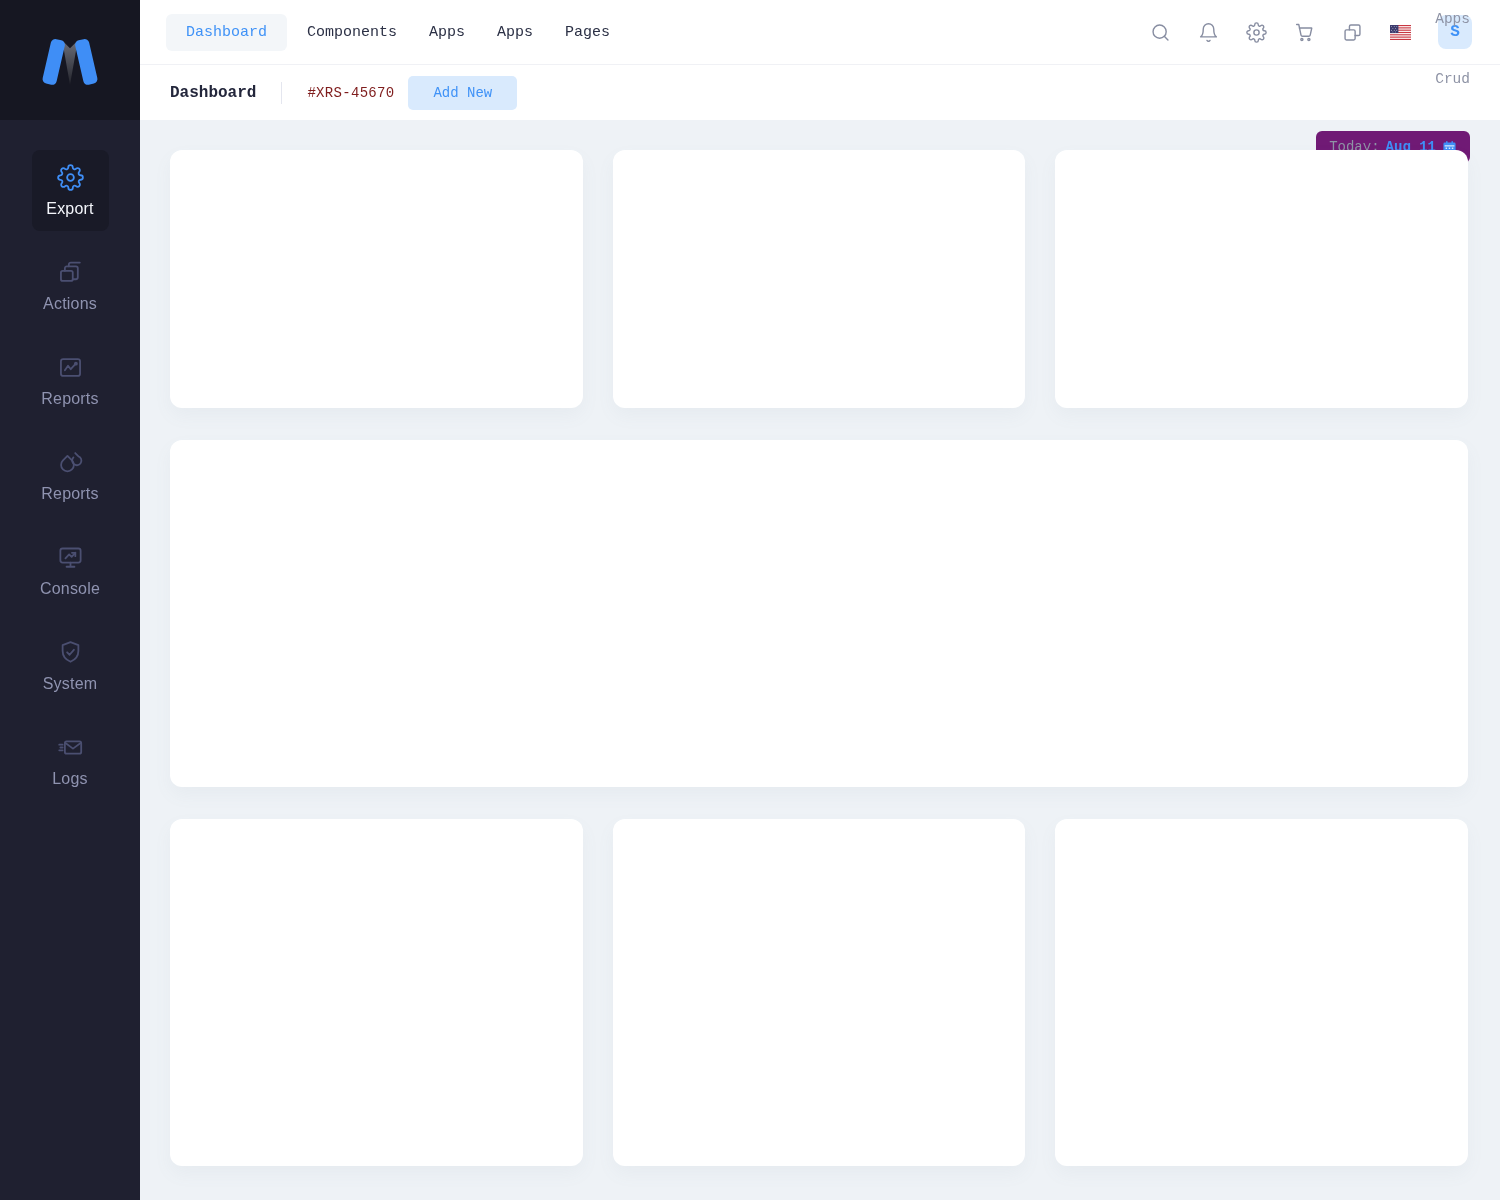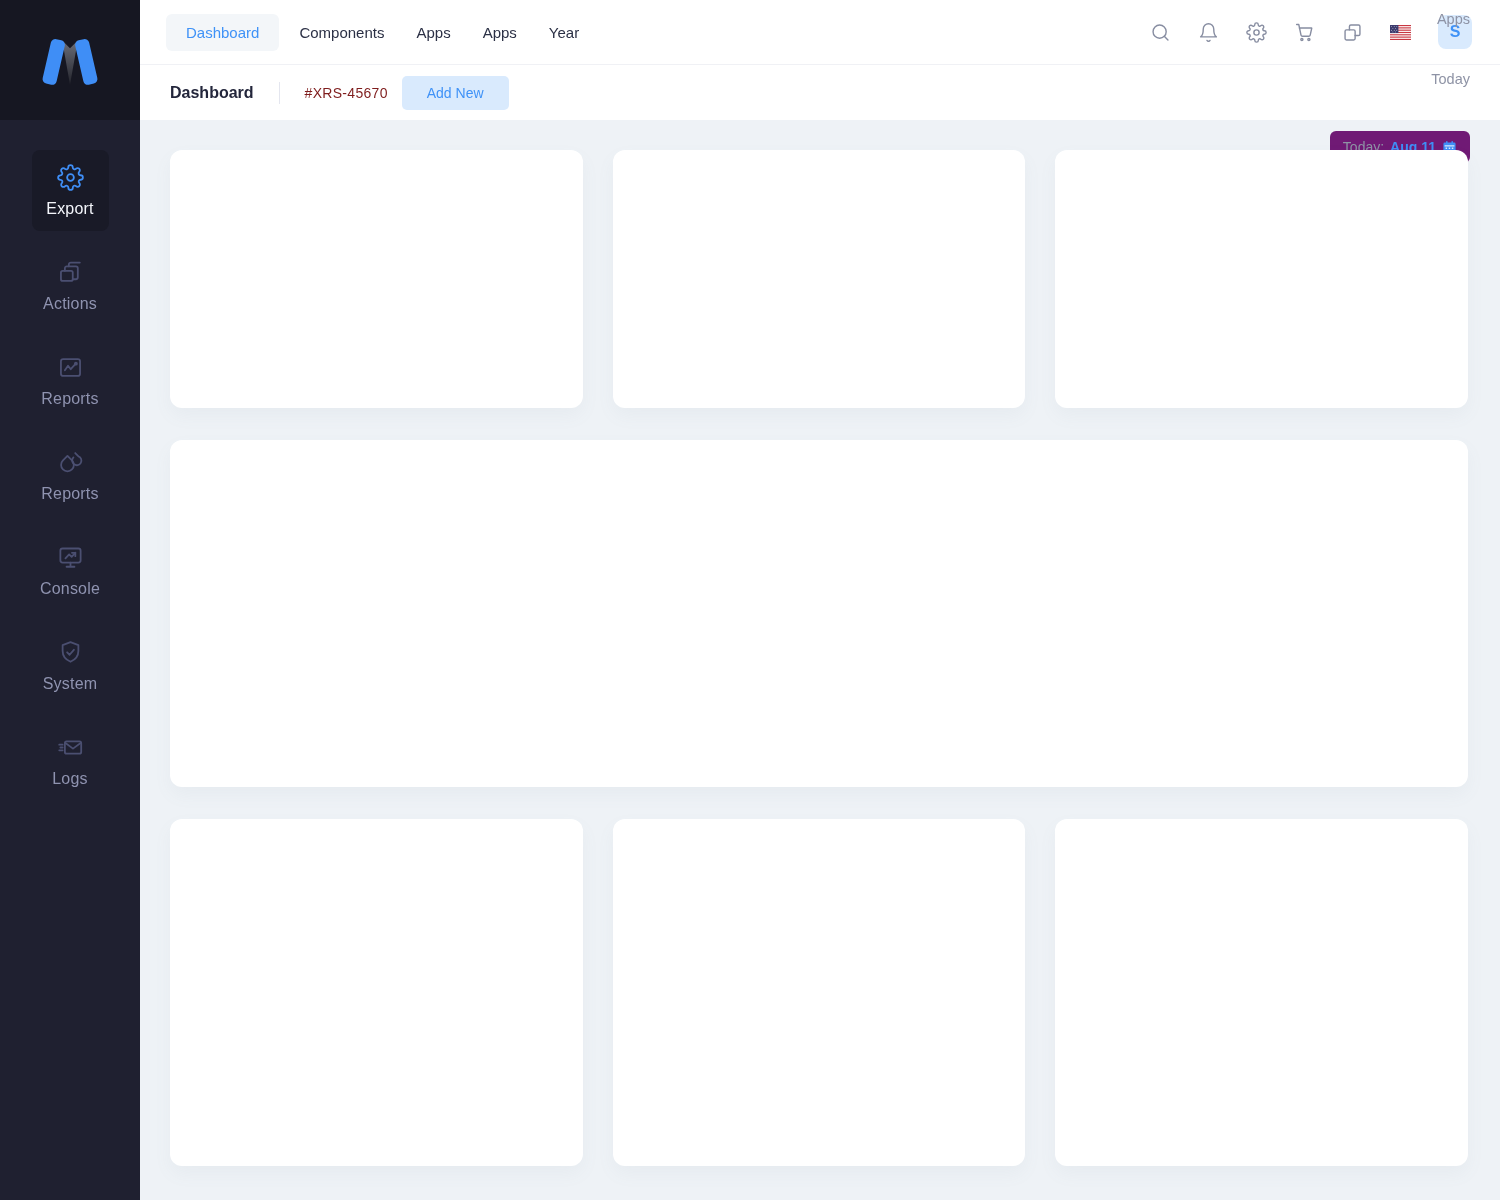--- a/index.html
+++ b/index.html
@@ -26,21 +26,21 @@
     border-radius:8px; text-align:center; cursor:pointer;
     color:#8f93b0; font-size:16px;
   }
   .s-item .s-icon { display:block; height:27px; margin-bottom:9px; }
   .s-item .s-icon svg { stroke:#4b4f71; }
   .s-item.active { background:#191a27; color:#f4f6fb; }
   .s-item.active .s-icon svg { stroke:#3f8ef6; }
   .s-label { display:block; letter-spacing:.2px; }
 
   
-  .main { flex:1; display:flex; flex-direction:column; }
+  .main { flex:1; display:flex; flex-direction:column;font-family:Liberation Mono, monospace; }
 
   .topnav {
     height:64px; background:#ffffff;
     display:flex; align-items:center; padding:0 28px 0 26px;
   }
   .menu { display:flex; align-items:center; gap:8px; }
   .menu-item {
     font-size:15px; color:#2b3045; font-weight:500;
     padding:10px 12px; border-radius:6px; cursor:pointer;
   }
@@ -191,21 +191,21 @@
 </aside>
 
 <div class="main">
 
   <header class="topnav">
     <nav class="menu">
       <span class="menu-item active">Dashboard</span>
       <span class="menu-item">Components</span>
       <span class="menu-item">Apps</span>
       <span class="menu-item">Apps</span>
-      <span class="menu-item">Year</span>
+      <span class="menu-item">Pages</span>
     </nav>
 
     <div class="nav-actions">
       <span class="nav-icon">
         <svg class="stroke" width="21" height="21" viewBox="0 0 24 24">
           <circle cx="11" cy="11" r="7.5"></circle>
             <line x1="20.5" y1="20.5" x2="16.3" y2="16.3"></line>
         </svg>
       </span>
       <span class="nav-icon">
@@ -264,21 +264,21 @@
 
   <div class="toolbar">
     <span class="page-title">Dashboard</span>
     <span class="v-divider"></span>
     <span class="page-ref">#XRS-45670</span>
     <button class="btn-add">Add New</button>
 
     <div class="toolbar-right">
       <span class="range-link">Today</span>
       <span class="range-link">Apps</span>
-      <span class="range-link">Today</span>
+      <span class="range-link">Crud</span>
 
       <span class="date-chip">
         <span class="dc-label">Today:</span>
         <span class="dc-value">Aug 11</span>
         <svg width="15" height="15" viewBox="0 0 15 15">
           <rect x="1.4" y="2.6" width="12.2" height="11" rx="1.3" fill="#3f8ef6"></rect>
           <rect x="4" y="1" width="1.6" height="3" rx="0.8" fill="#3f8ef6"></rect>
           <rect x="9.4" y="1" width="1.6" height="3" rx="0.8" fill="#3f8ef6"></rect>
           <rect x="2.6" y="5.4" width="9.8" height="1" fill="#ffffff"></rect>
           <g fill="#ffffff">

